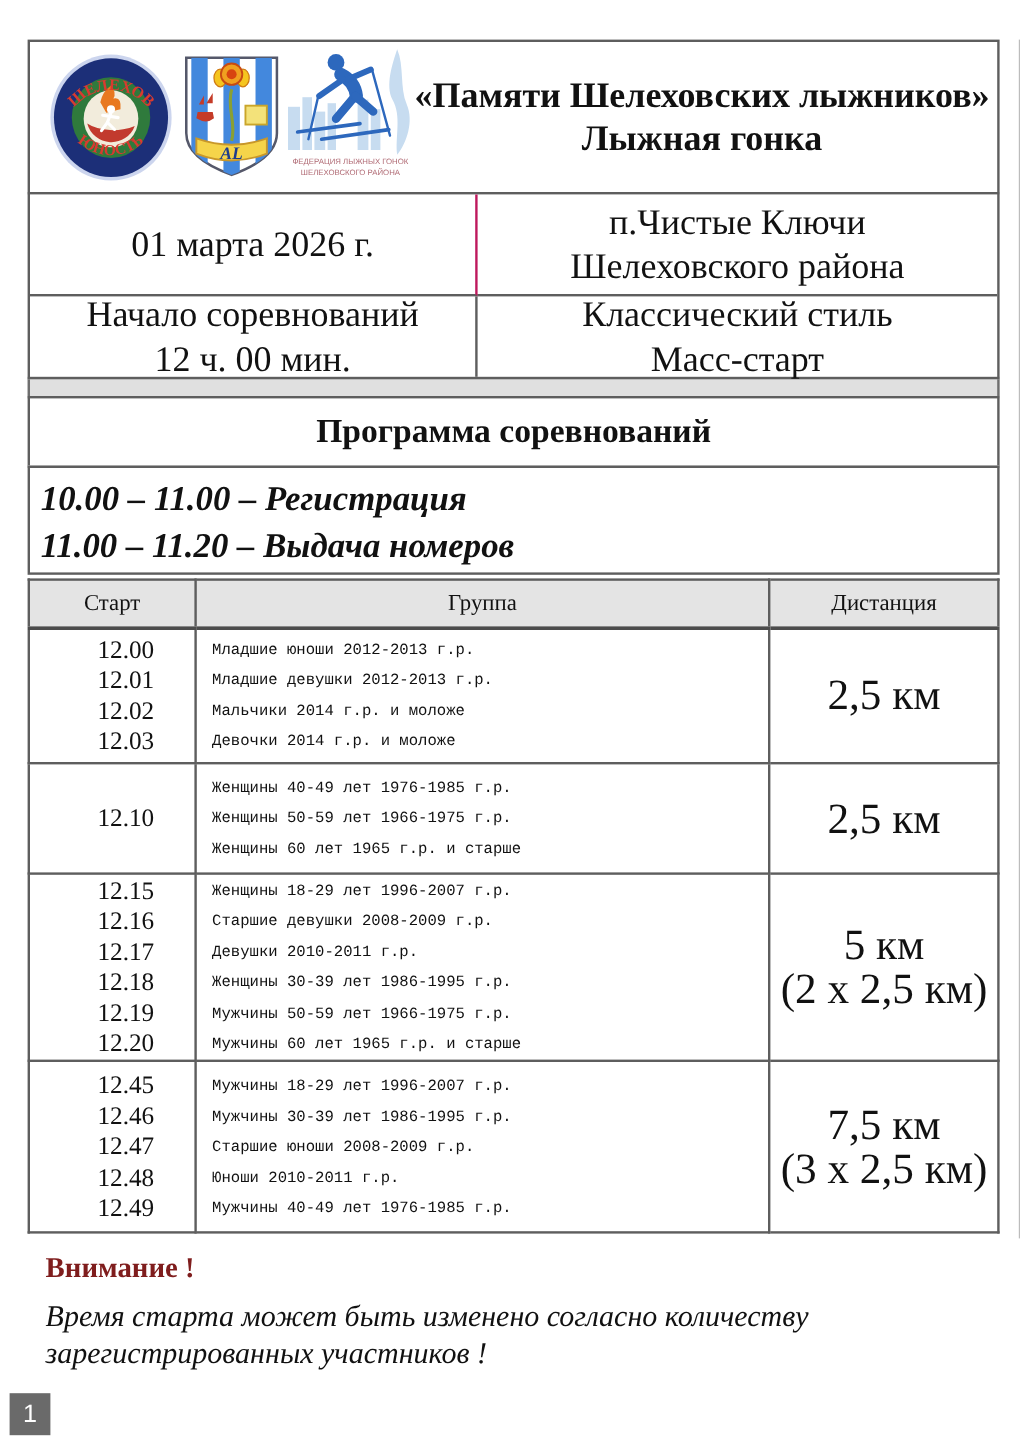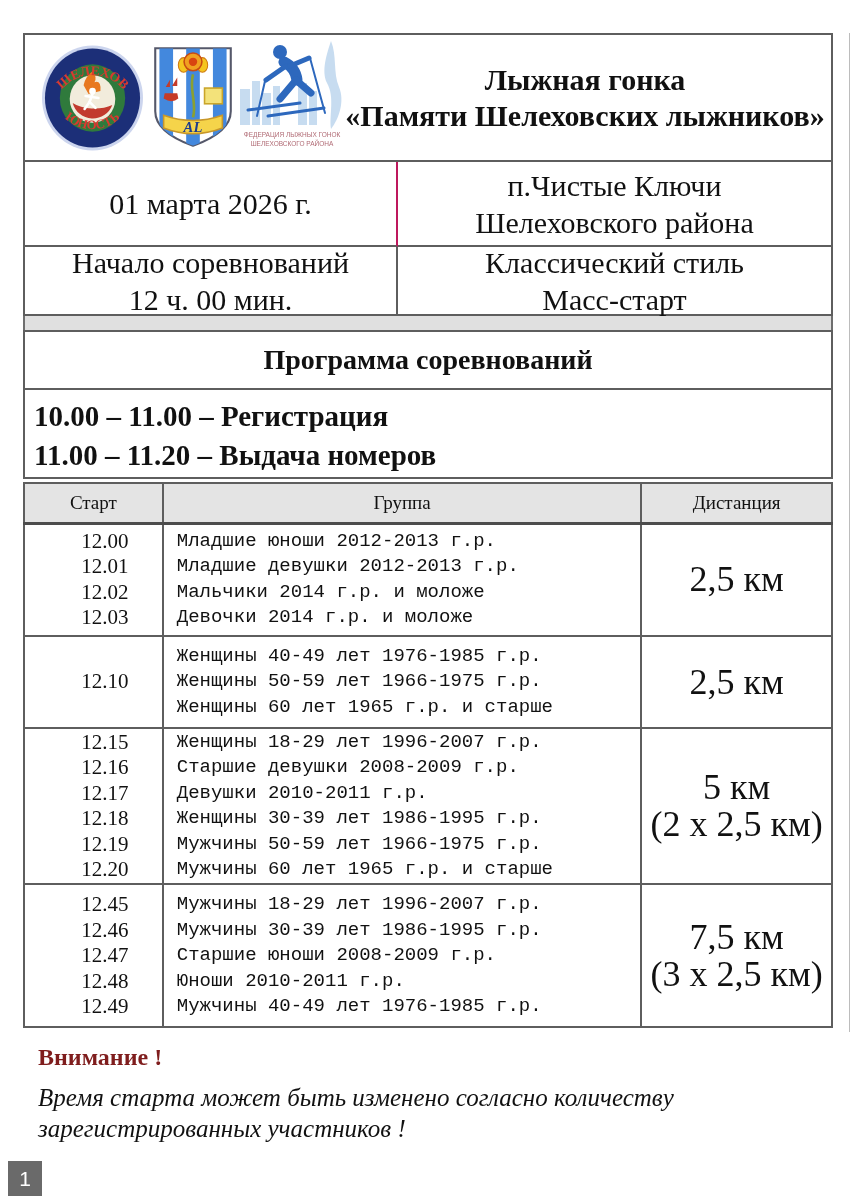--- a/index.html
+++ b/index.html
@@ -28,33 +28,33 @@
       font-size:30px;line-height:37px;}
   .ic1{height:85px;border-right:2px solid #be185d;border-bottom:2px solid #5e5e5e;}
   .ic2{height:85px;border-bottom:2px solid #5e5e5e;}
   .ic3{height:67px;border-right:2px solid #5e5e5e;}
   .ic4{height:67px;}
 
   .band{height:18px;background:#e0e0e0;border:2px solid #6e6e6e;margin-top:-2px;}
 
   .prog{height:60px;display:flex;align-items:center;justify-content:center;
         font-weight:bold;font-size:28px;font-family:Liberation Serif, serif;}
-  .reg{height:91px;padding:7px 0 0 9px;font-weight:bold;font-size:29px;line-height:39px;}
+  .reg{height:91px;padding:7px 0 0 9px;font-weight:bold;font-size:29px;line-height:39px;font-style:italic;}
 
   
   table.schedule{width:810px;border-collapse:collapse;margin-top:3px;}
   .schedule th,.schedule td{border:2px solid #5e5e5e;}
   .schedule thead th{background:#e4e4e4;font-weight:normal;font-size:19px;height:40px;
         border-bottom:3px solid #4c4c4c;}
   .h-start{width:139px;}
   .h-group{width:480px;}
   .h-dist{width:191px;}
   .c-times{font-size:21px;line-height:25.4px;text-align:center;vertical-align:middle;
         white-space:pre-line;padding-left:24px;}
-  .c-groups{font-family:"Liberation Mono","DejaVu Sans Mono",monospace;font-size:19px;
+  .c-groups{font-family:"Liberation Mono","DejaVu Sans Mono",monospace;font-size:13px;
         line-height:25.4px;padding-left:13px;vertical-align:middle;white-space:pre-line;}
   .c-dist{font-size:36px;line-height:37px;text-align:center;vertical-align:middle;
         white-space:pre-line;}
   .schedule tbody tr:nth-child(1){height:113px;}
   .schedule tbody tr:nth-child(2){height:92px;}
   .schedule tbody tr:nth-child(3){height:151px;}
   .schedule tbody tr:nth-child(4){height:143px;}
 
   
   .notice-title{position:absolute;left:38px;top:1044px;font-weight:bold;font-size:24px;
@@ -147,22 +147,22 @@
           <path d="M27,44 L19,79" stroke-width="2"></path>
           <path d="M72,21 L87,76" stroke-width="2"></path>
           <path d="M10,73 L62,66" stroke-width="3"></path>
           <path d="M30,79 L86,71" stroke-width="3"></path>
         </g>
         <text class="fed-text" x="54" y="100" text-anchor="middle" font-size="6.5" fill="#b06a74">ФЕДЕРАЦИЯ ЛЫЖНЫХ ГОНОК</text>
         <text class="fed-text" x="54" y="109" text-anchor="middle" font-size="6.5" fill="#b06a74">ШЕЛЕХОВСКОГО РАЙОНА</text>
       </svg>
 
       <div class="title-block">
+        <div>«Памяти Шелеховских лыжников»</div>
         <div>Лыжная гонка</div>
-        <div>«Памяти Шелеховских лыжников»</div>
       </div>
     </div>
 
     <div class="sec info">
       <div class="ic ic1">
         <div>01 марта 2026 г.</div>
       </div>
       <div class="ic ic2">
         <div>п.Чистые Ключи</div>
         <div>Шелеховского района</div>

